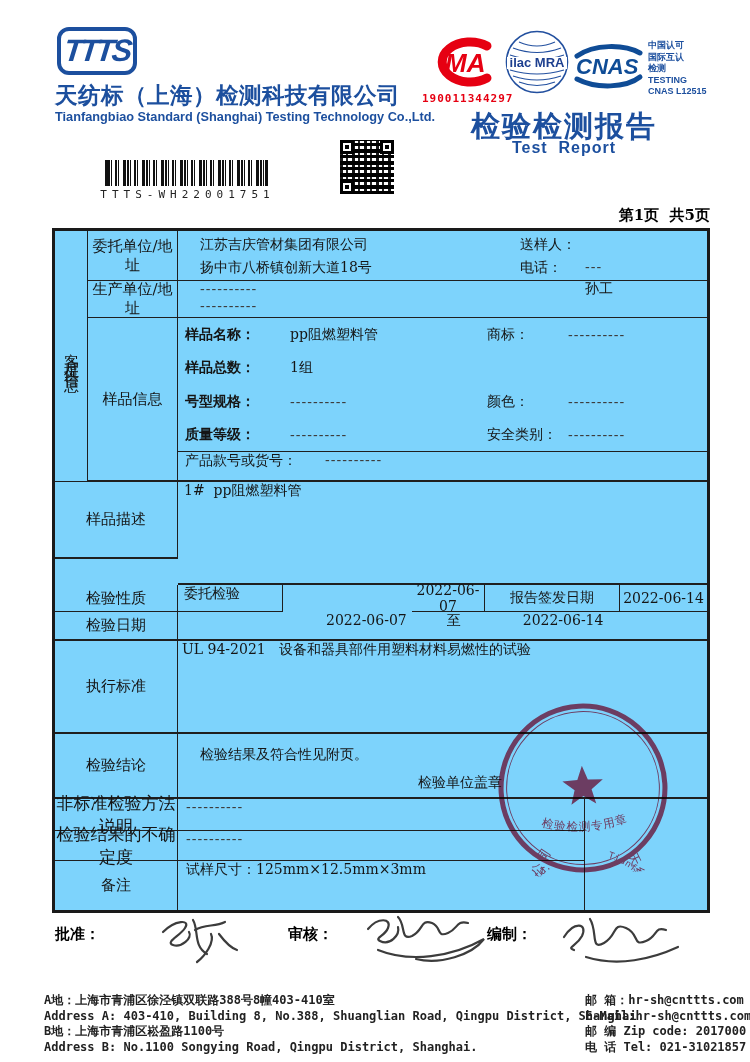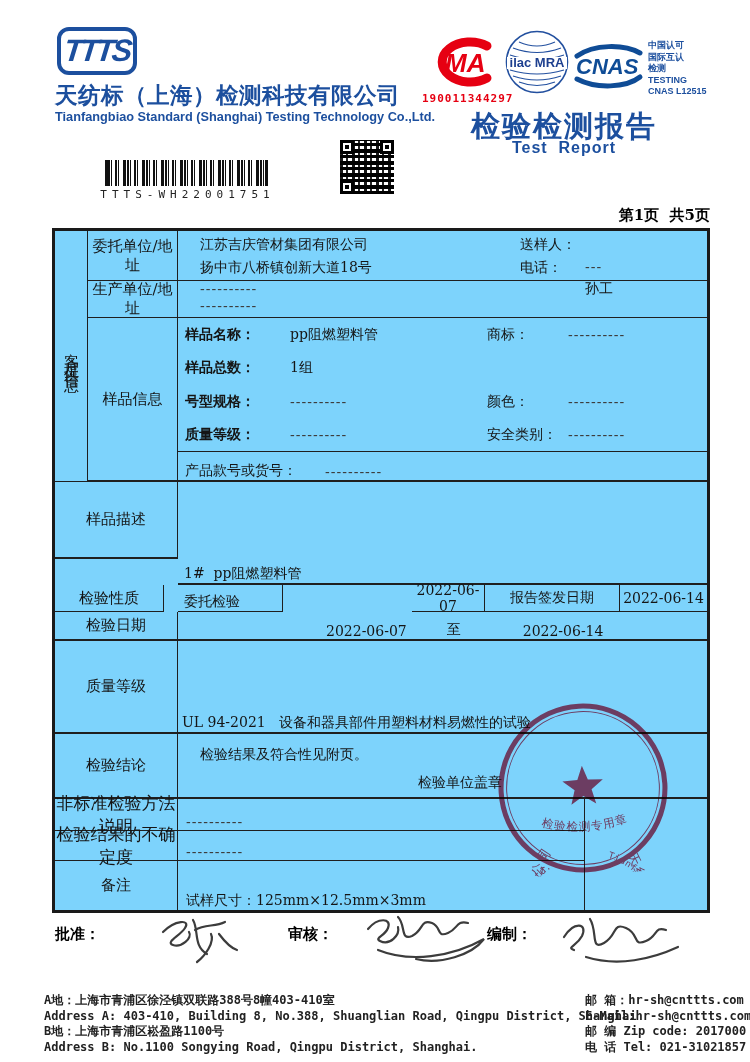--- a/index.html
+++ b/index.html
@@ -55,21 +55,21 @@
     font-weight:bold; font-size:15px; color:#000; }
 
   
   #report-table { left:52px; top:228px; width:658px; height:685px;
     border:3px solid #1a1a1a; background:#7dd3fc; }
   .cell { position:absolute; font-size:14px; color:#151515; }
   .br { border-right:1px solid #1f1f1f; }
   .bb { border-bottom:1px solid #1f1f1f; }
   .bb2 { border-bottom:2px solid #1f1f1f; }
   .cc { display:flex; align-items:center; justify-content:center; text-align:center; }
-  .vc { display:flex; align-items:flex-end; }
+  .vc { display:flex; align-items:flex-start; }
   .lbl { font-size:15px; }
   .lbl-sm { font-size:17px; }
   .dash { color:#3d3d3d; letter-spacing:1px; }
   #side-label { writing-mode:vertical-rl; text-orientation:upright;
     letter-spacing:5px; font-size:15px; display:flex; align-items:center; justify-content:center;}
   .fld-row { display:flex; height:33.5px; align-items:center; padding-left:7px; }
   .fld-k { width:105px;font-weight:bold; } .fld-v { width:197px; } .fld-k2 { width:81px; } .fld-v2 { flex:1; }
 
   
   #stamp { left:497px; top:702px; width:172px; height:172px; pointer-events:none;
@@ -193,34 +193,34 @@
       </div>
     </div>
     <div class="cell bb2 vc" style="left:123px;top:221px;width:529px;height:30px;padding-left:7px;">
       <span>产品款号或货号：</span>
       <span class="dash" style="margin-left:28px;">----------</span>
     </div>
 
     <div class="cell br bb2 cc lbl" style="left:0;top:251px;width:123px;height:77px;">样品描述</div>
     <div class="cell bb2 vc pre" style="left:123px;top:251px;width:529px;height:103px;padding-left:6px;">1#  pp阻燃塑料管</div>
 
-    <div class="cell br bb cc lbl" style="left:0;top:354px;width:109px;height:27px;">检验性质</div>
+    <div class="cell br bb cc lbl" style="left:0;top:354px;width:123px;height:27px;">检验性质</div>
     <div class="cell br bb vc" style="left:123px;top:354px;width:105px;height:27px;padding-left:6px;">委托检验</div>
     <div class="cell br bb cc" style="left:357px;top:354px;width:73px;height:27px;">2022-06-07</div>
     <div class="cell br bb cc" style="left:430px;top:354px;width:135px;height:27px;">报告签发日期</div>
     <div class="cell bb cc" style="left:565px;top:354px;width:87px;height:27px;">2022-06-14</div>
 
     <div class="cell br bb2 cc lbl" style="left:0;top:381px;width:123px;height:29px;">检验日期</div>
     <div class="cell bb2 vc" style="left:123px;top:381px;width:529px;height:29px;">
       <span style="margin-left:148px;">2022-06-07</span>
       <span style="margin-left:40px;">至</span>
       <span style="margin-left:62px;">2022-06-14</span>
     </div>
 
-    <div class="cell br bb2 cc lbl" style="left:0;top:410px;width:123px;height:93px;">质量等级</div>
+    <div class="cell br bb2 cc lbl" style="left:0;top:410px;width:123px;height:93px;">执行标准</div>
     <div class="cell bb2 vc pre" style="left:123px;top:410px;width:529px;height:93px;padding-left:4px;">UL 94-2021   设备和器具部件用塑料材料易燃性的试验</div>
 
     <div class="cell br bb2 cc lbl" style="left:0;top:503px;width:123px;height:65px;">检验结论</div>
     <div class="cell bb2" style="left:123px;top:503px;width:529px;height:65px;">
       <span class="abs" style="left:22px;top:12px;">检验结果及符合性见附页。</span>
       <span class="abs" style="left:240px;bottom:5px;">检验单位盖章</span>
     </div>
 
     <div class="cell br bb cc lbl-sm" style="left:0;top:568px;width:123px;height:32px;">非标准检验方法说明</div>
     <div class="cell br bb vc dash" style="left:123px;top:568px;width:407px;height:32px;padding-left:8px;">----------</div>

